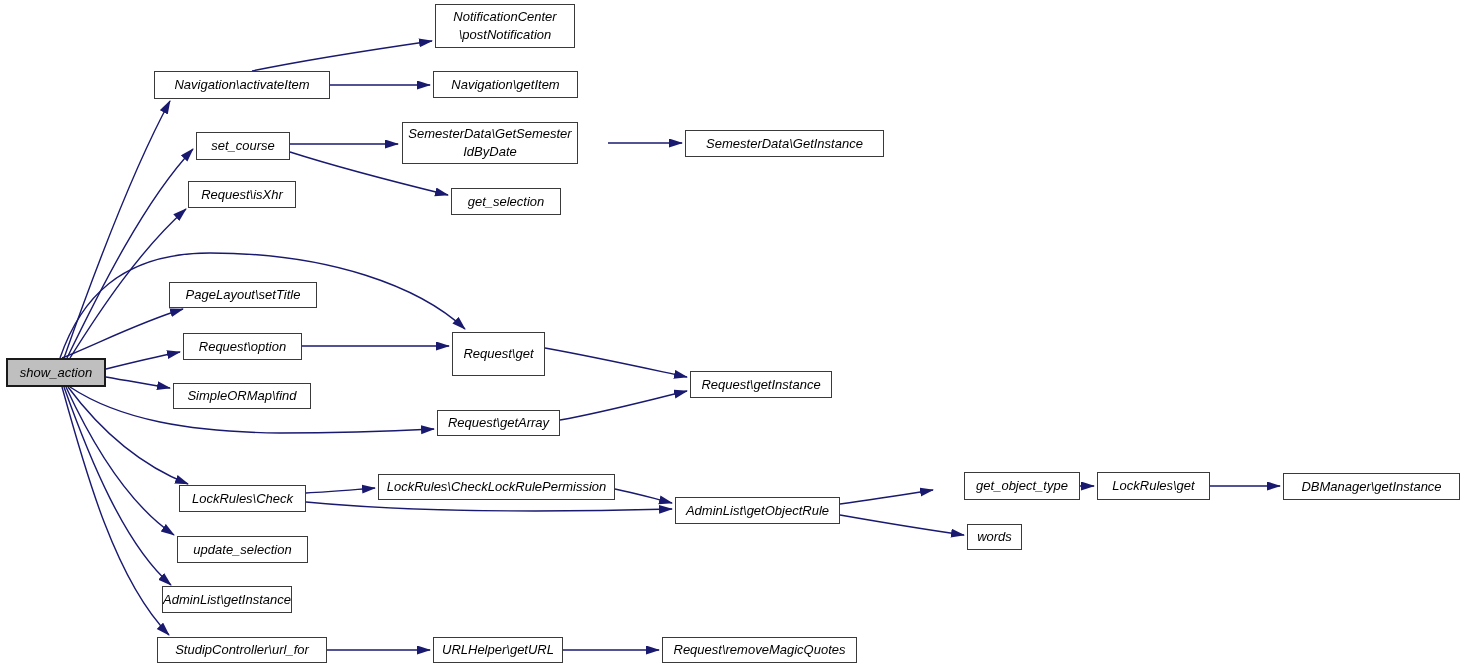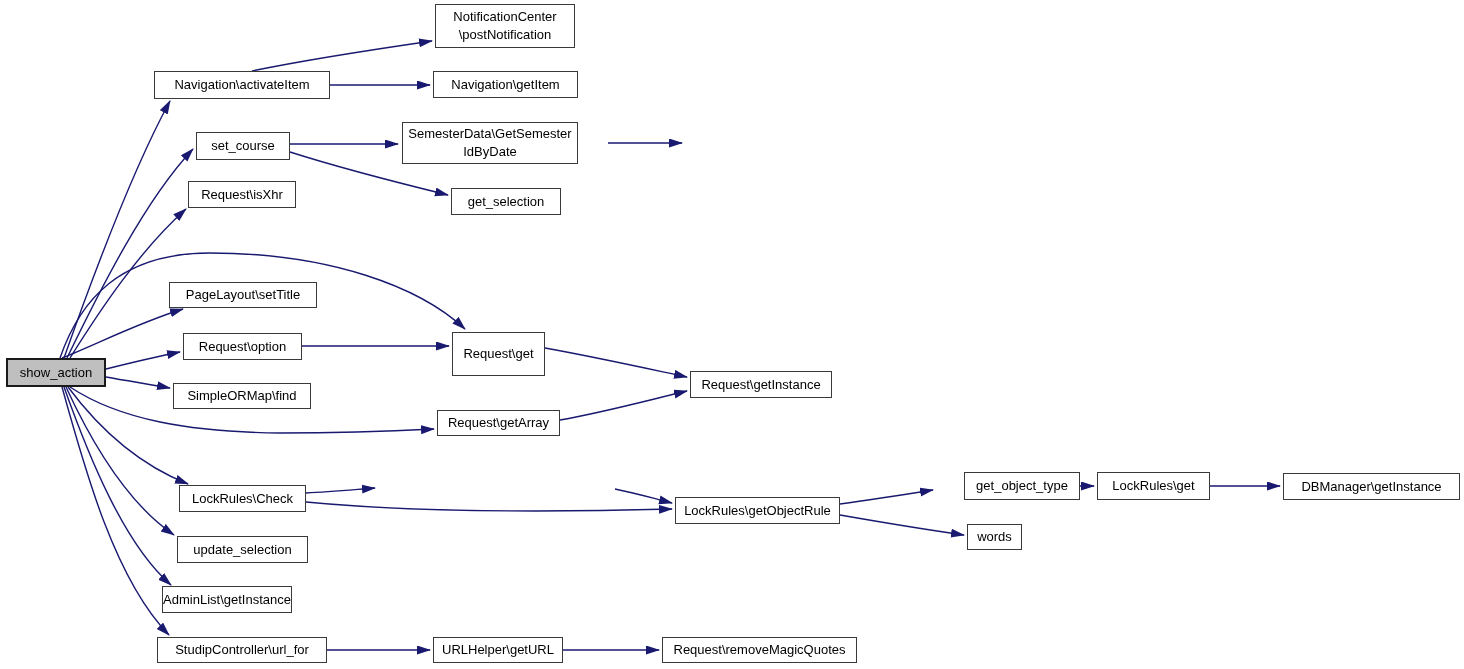--- a/index.html
+++ b/index.html
@@ -39,20 +39,21 @@
     color: var(--text);
     font-size: 13px;
     line-height: 1.35;
     display: flex;
     flex-direction: column;
     align-items: center;
     justify-content: center;
     white-space: nowrap;
     text-align: center;
     z-index: 2;
+    font-style: italic;
   }
   .node.highlight {
     background: var(--highlight-fill);
     border-width: 2px;
     border-color: #1a1a1a;
   }
 </style>
 </head>
 <body>
 
@@ -114,20 +115,23 @@
 
   <div class="node" style="left:196px;top:132px;width:94px;height:28px">
       <span>set_course</span>
     </div>
 
   <div class="node" style="left:402px;top:122px;width:176px;height:42px">
     <span>SemesterData\GetSemester</span>
     <span>IdByDate</span>
   </div>
 
+  <div class="node" style="left:685px;top:130px;width:199px;height:27px">
+      <span>SemesterData\GetInstance</span>
+    </div>
 
   <div class="node" style="left:451px;top:188px;width:110px;height:27px">
       <span>get_selection</span>
     </div>
 
   <div class="node" style="left:188px;top:181px;width:108px;height:27px">
       <span>Request\isXhr</span>
     </div>
 
   <div class="node" style="left:169px;top:282px;width:148px;height:26px">
@@ -151,23 +155,26 @@
     </div>
 
   <div class="node" style="left:437px;top:410px;width:123px;height:26px">
       <span>Request\getArray</span>
     </div>
 
   <div class="node" style="left:179px;top:485px;width:127px;height:27px">
       <span>LockRules\Check</span>
     </div>
 
+  <div class="node" style="left:378px;top:474px;width:237px;height:26px">
+      <span>LockRules\CheckLockRulePermission</span>
+    </div>
 
   <div class="node" style="left:675px;top:497px;width:165px;height:27px">
-      <span>LockRules\getObjectRule</span>
+      <span>AdminList\getObjectRule</span>
     </div>
 
   <div class="node" style="left:964px;top:472px;width:116px;height:28px">
       <span>get_object_type</span>
     </div>
 
   <div class="node" style="left:967px;top:524px;width:55px;height:26px">
       <span>words</span>
     </div>
 

